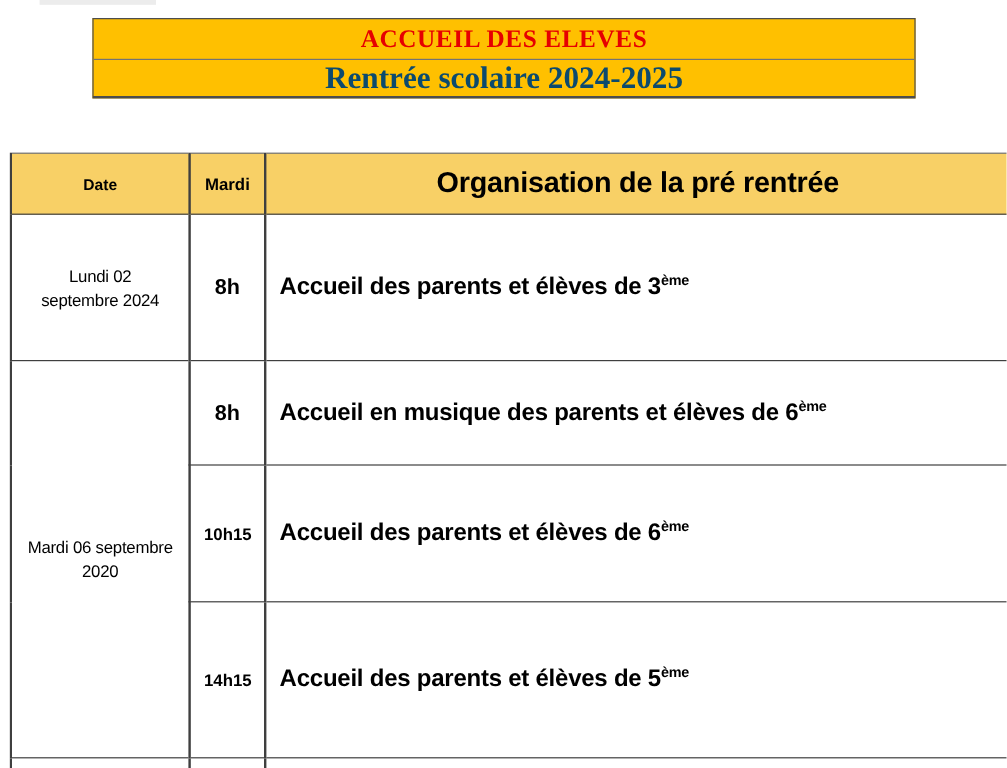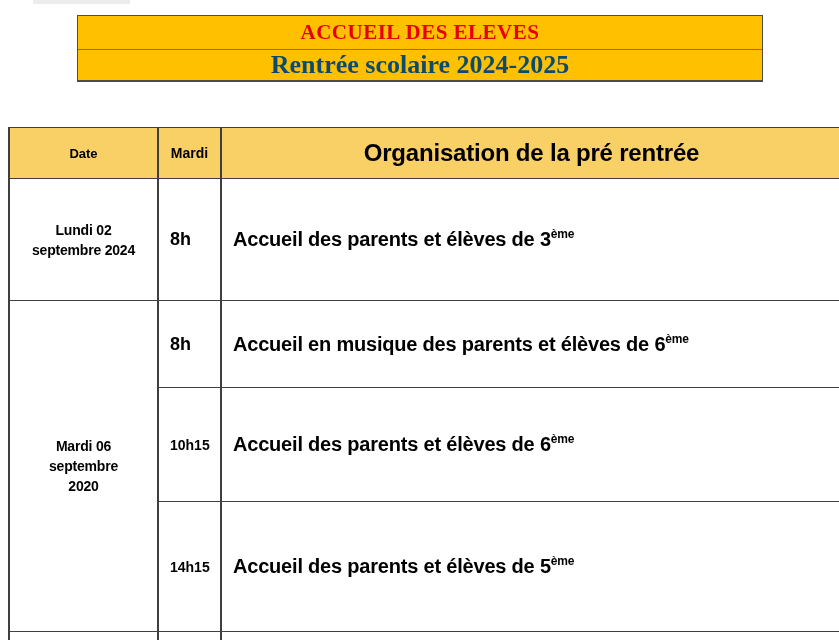--- a/index.html
+++ b/index.html
@@ -90,27 +90,27 @@
 
   tr.r1 { height: 122px; }
   tr.r2 { height: 87px; }
   tr.r3 { height: 114px; }
   tr.r4 { height: 130px; }
   tr.r5 { height: 40px; }
 
   td.date-cell {
     text-align: center;
     vertical-align: middle;
-    font-weight: bold;
+    font-weight: normal;
     font-size: 14px;
     line-height: 20px;
     letter-spacing: -0.2px;
   }
   td.heure-cell {
-    text-align: left;
+    text-align: center;
     vertical-align: middle;
     font-weight: bold;
     font-size: 14px;
   }
   td.heure-cell.large { font-size: 18px; }
   td.org-cell {
     text-align: left;
     vertical-align: middle;
     padding-left: 9px;
     font-weight: bold;

